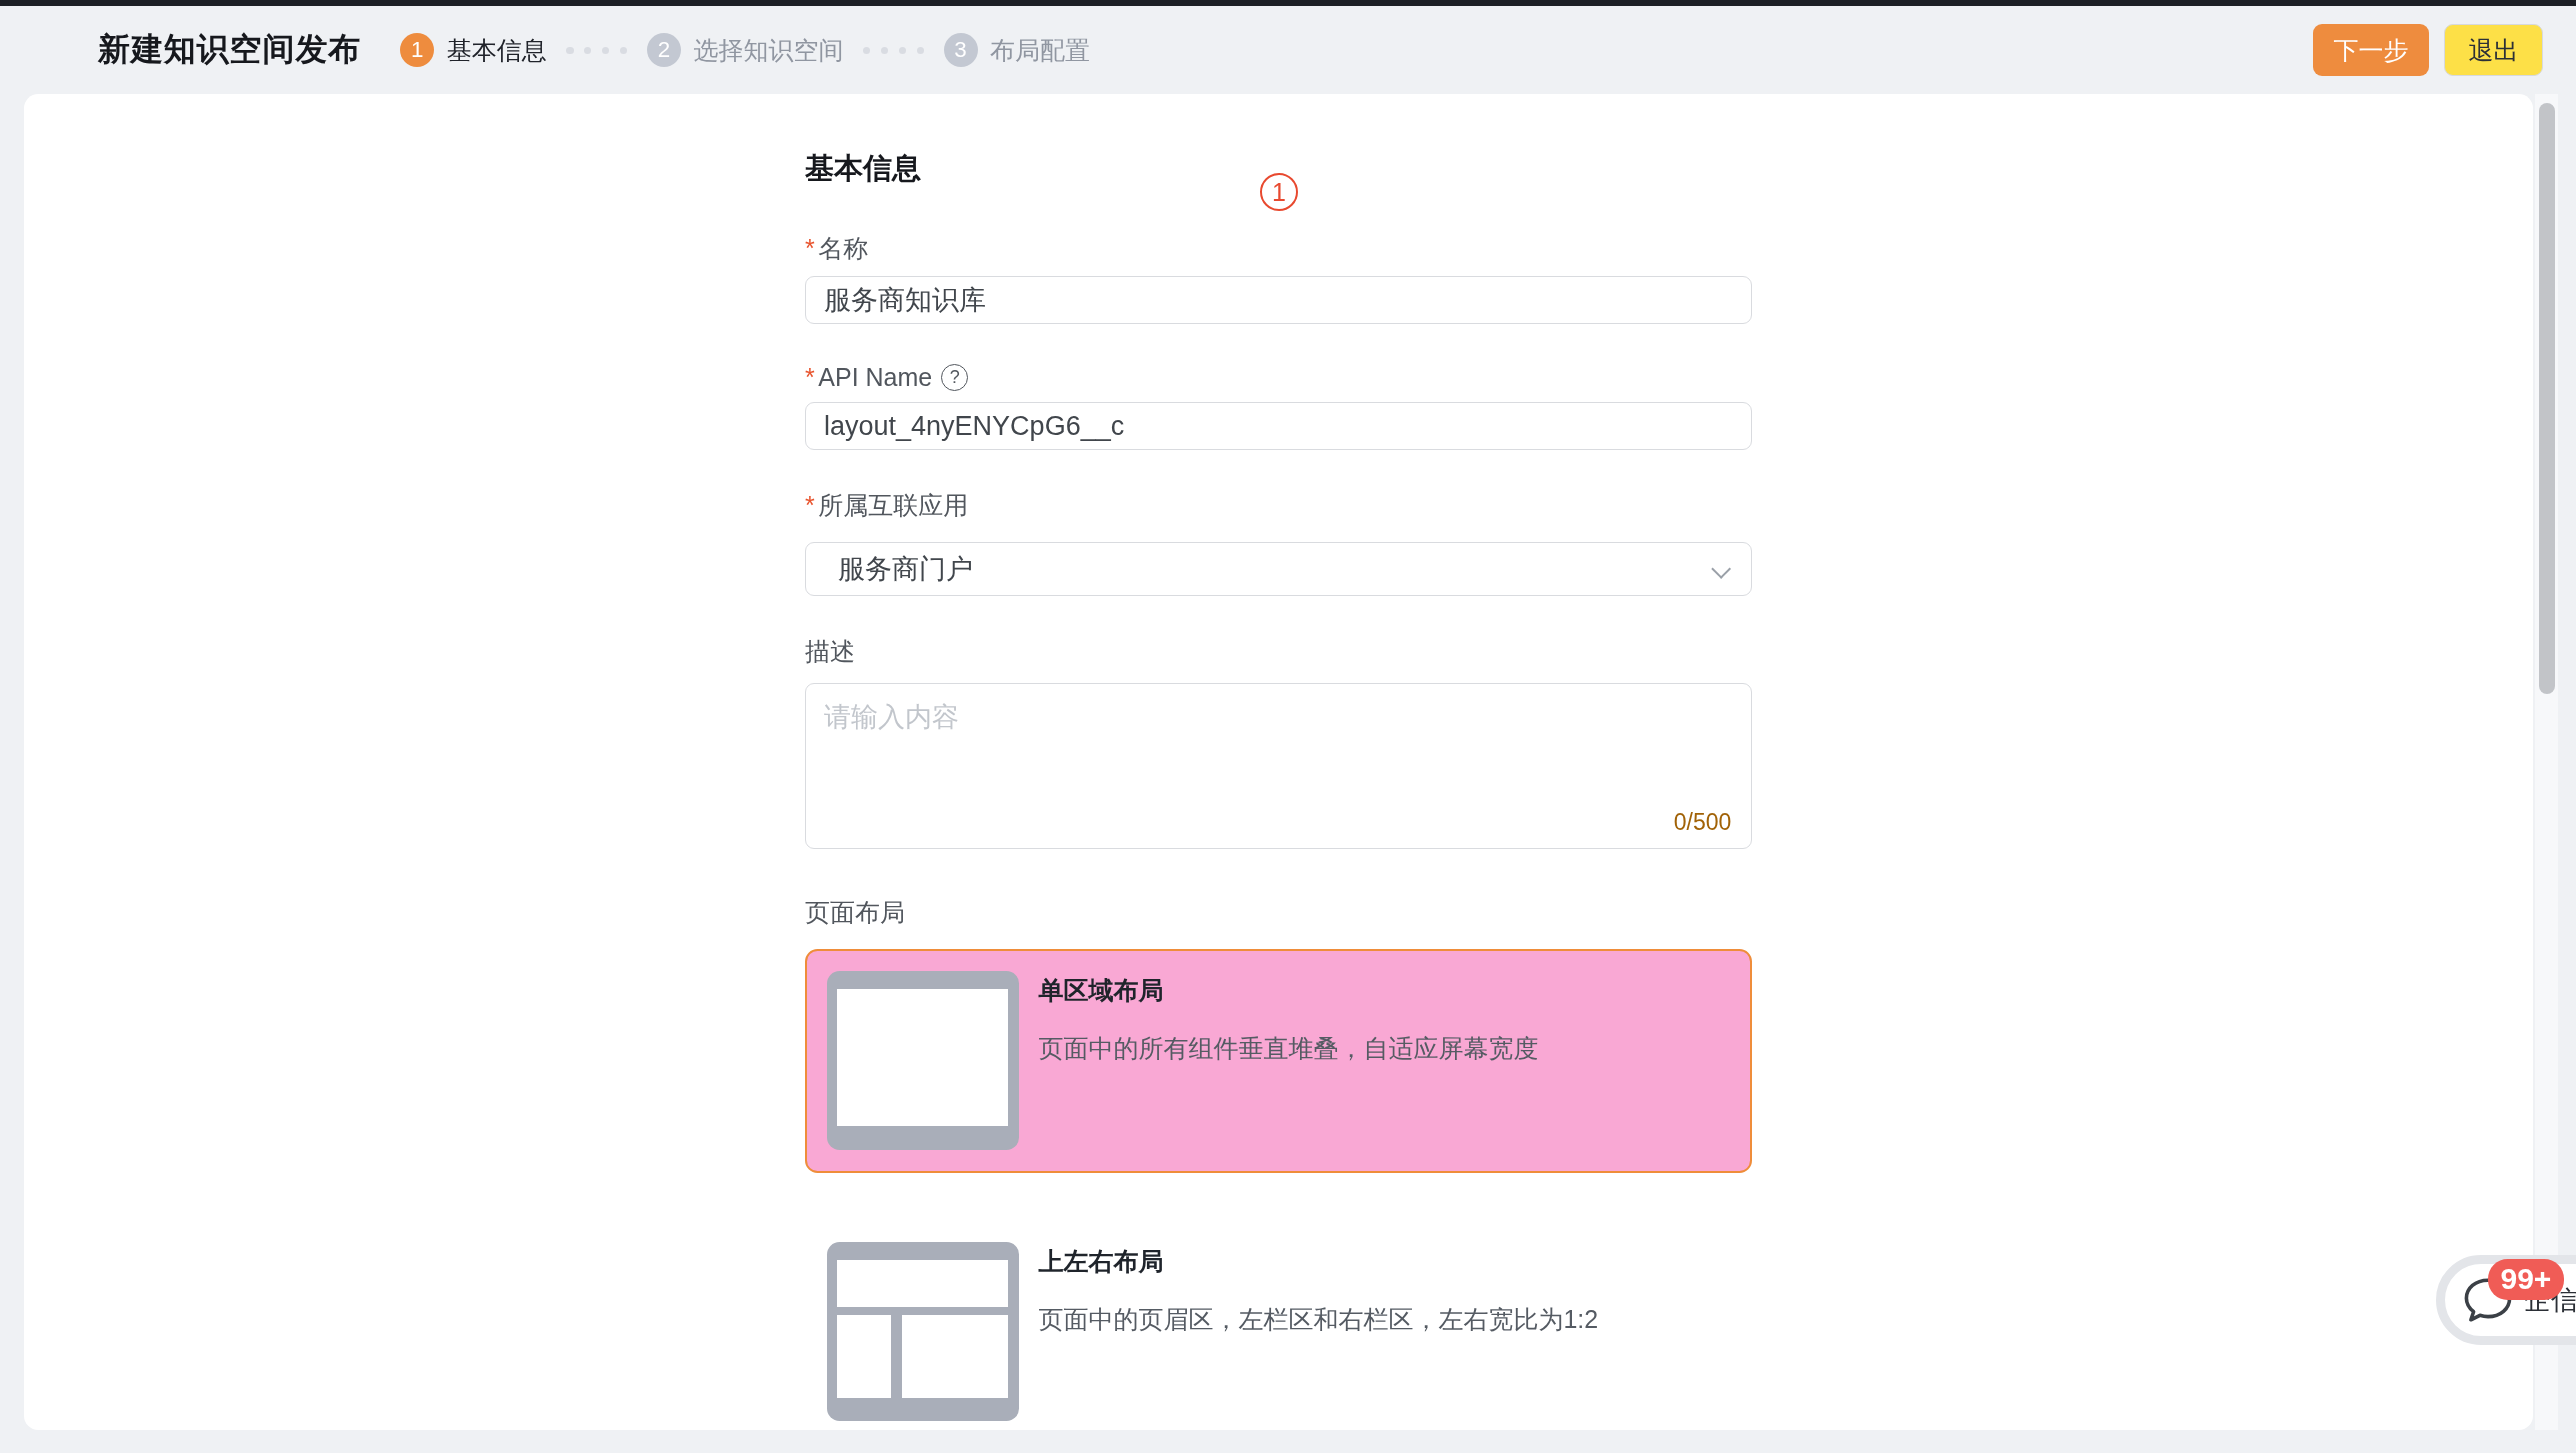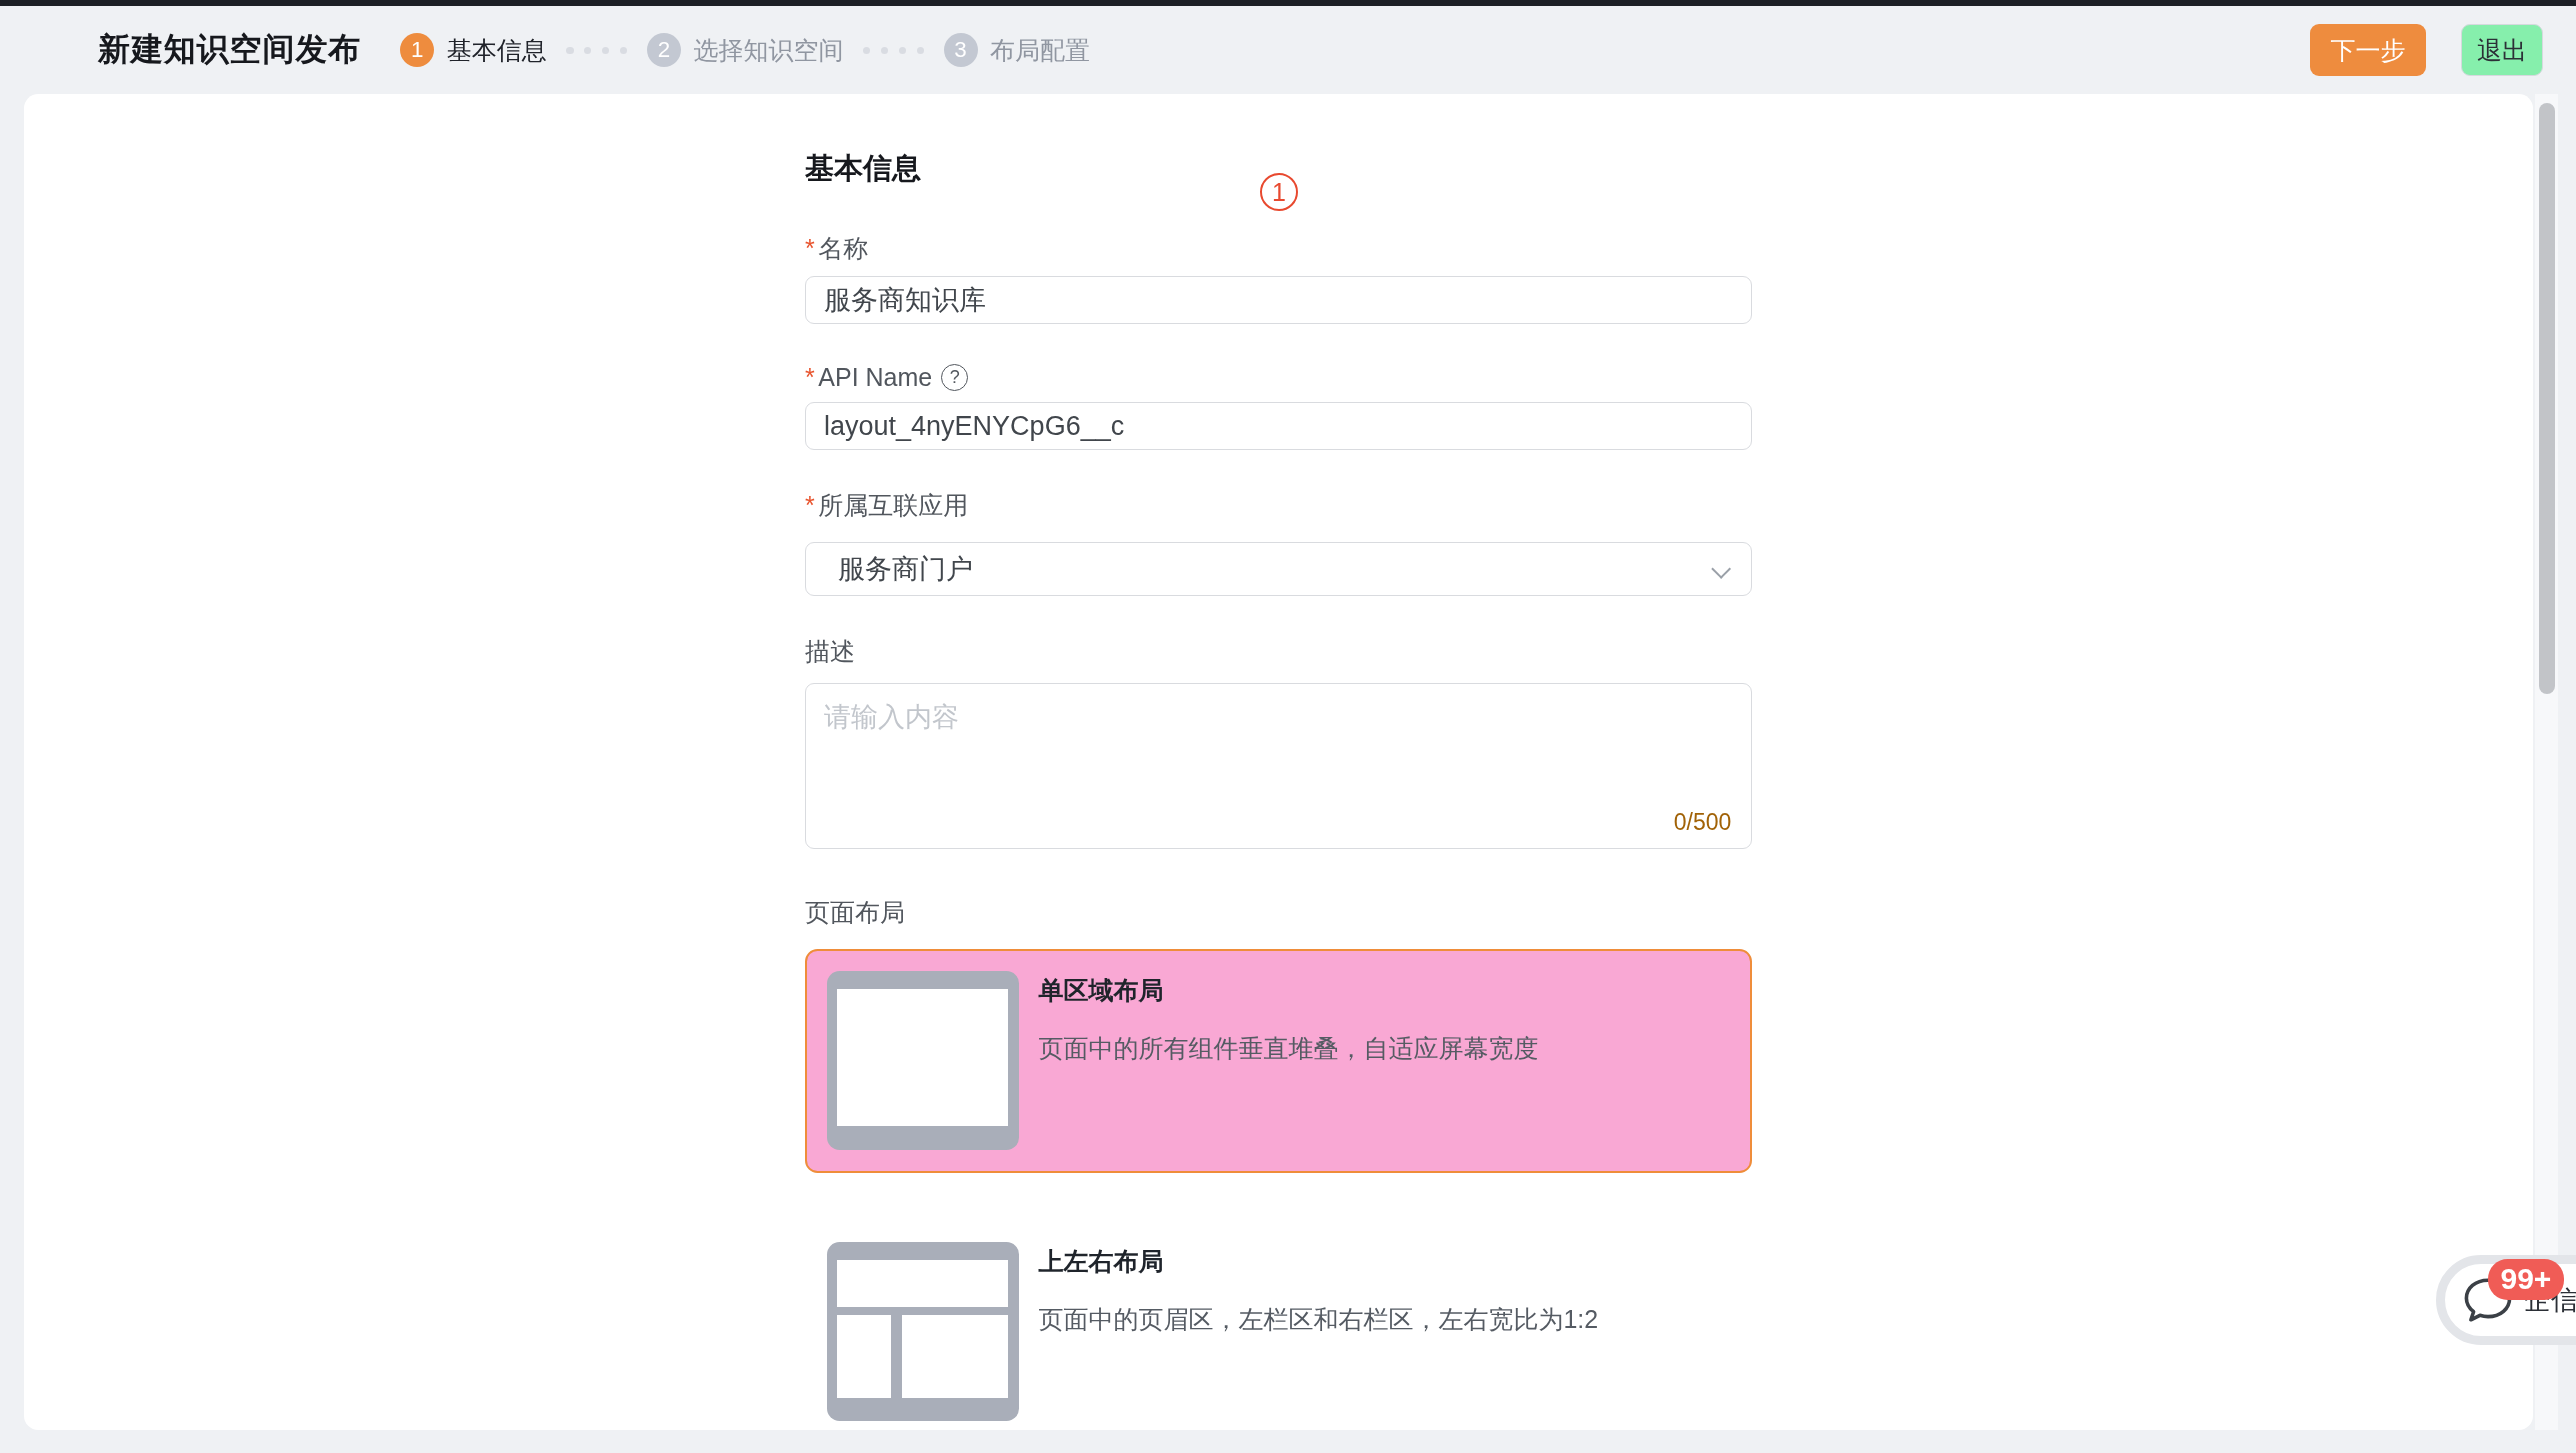--- a/index.html
+++ b/index.html
@@ -28,28 +28,28 @@
   .step-badge {
     width:34px; height:34px; border-radius:50%;
     display:flex; align-items:center; justify-content:center;
     font-size:22.4px; color:#ffffff; background:#c3c8d2; flex-shrink:0;
   }
   .step.active .step-badge { background:#ee8c3e; }
   .step-label { font-size:25px; color:#9096a1; margin-left:12.5px; white-space:nowrap; }
   .step.active .step-label { color:#20232a; }
   .step-dots { display:flex; gap:10.7px; margin:0 19.7px; }
   .step-dots i { width:7.2px; height:7.2px; border-radius:50%; background:#d9dce2; }
-  .header-actions { margin-left:auto; display:flex; gap:35px; }
+  .header-actions { margin-left:auto; display:flex; gap:15px; }
   .btn {
     height:52px; border-radius:9px; font-size:25px;
     display:flex; align-items:center; justify-content:center;
     cursor:pointer; white-space:nowrap;
   }
   .btn-primary { background:#ee8c3e; color:#ffffff; width:116px; border:none; }
-  .btn-plain { background:#86efac; color:#2c3037; width:82px; border:1.8px solid #d6d9de; }
+  .btn-plain { background:#fde047; color:#2c3037; width:99px; border:1.8px solid #d6d9de; }
 
   
   .content-card {
     position:absolute; left:24px; top:94px; width:2509px; height:1336px;
     background:#ffffff; border-radius:14.3px; overflow:hidden;
   }
   .form-col { position:absolute; left:781px; top:0; width:947px; }
 
   .section-title { margin-top:55px; font-size:29px; font-weight:bold; color:#16181d; }
 

